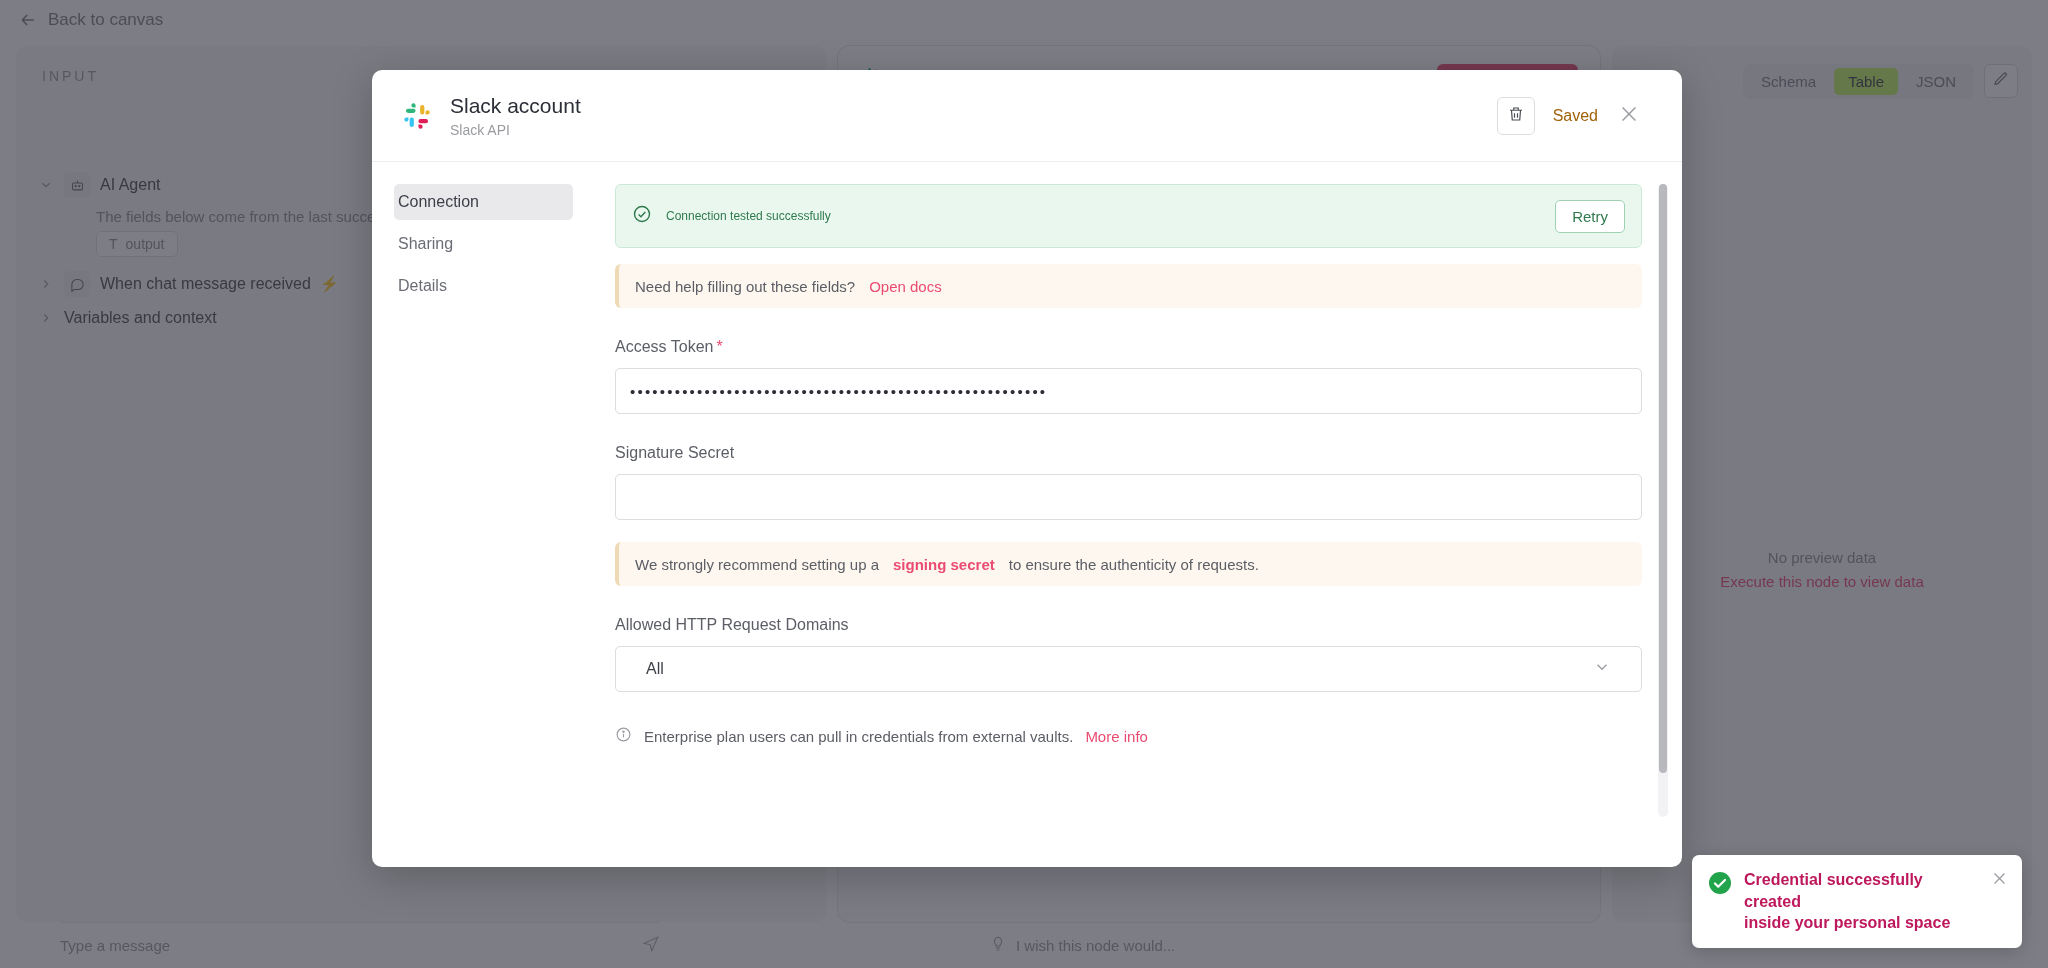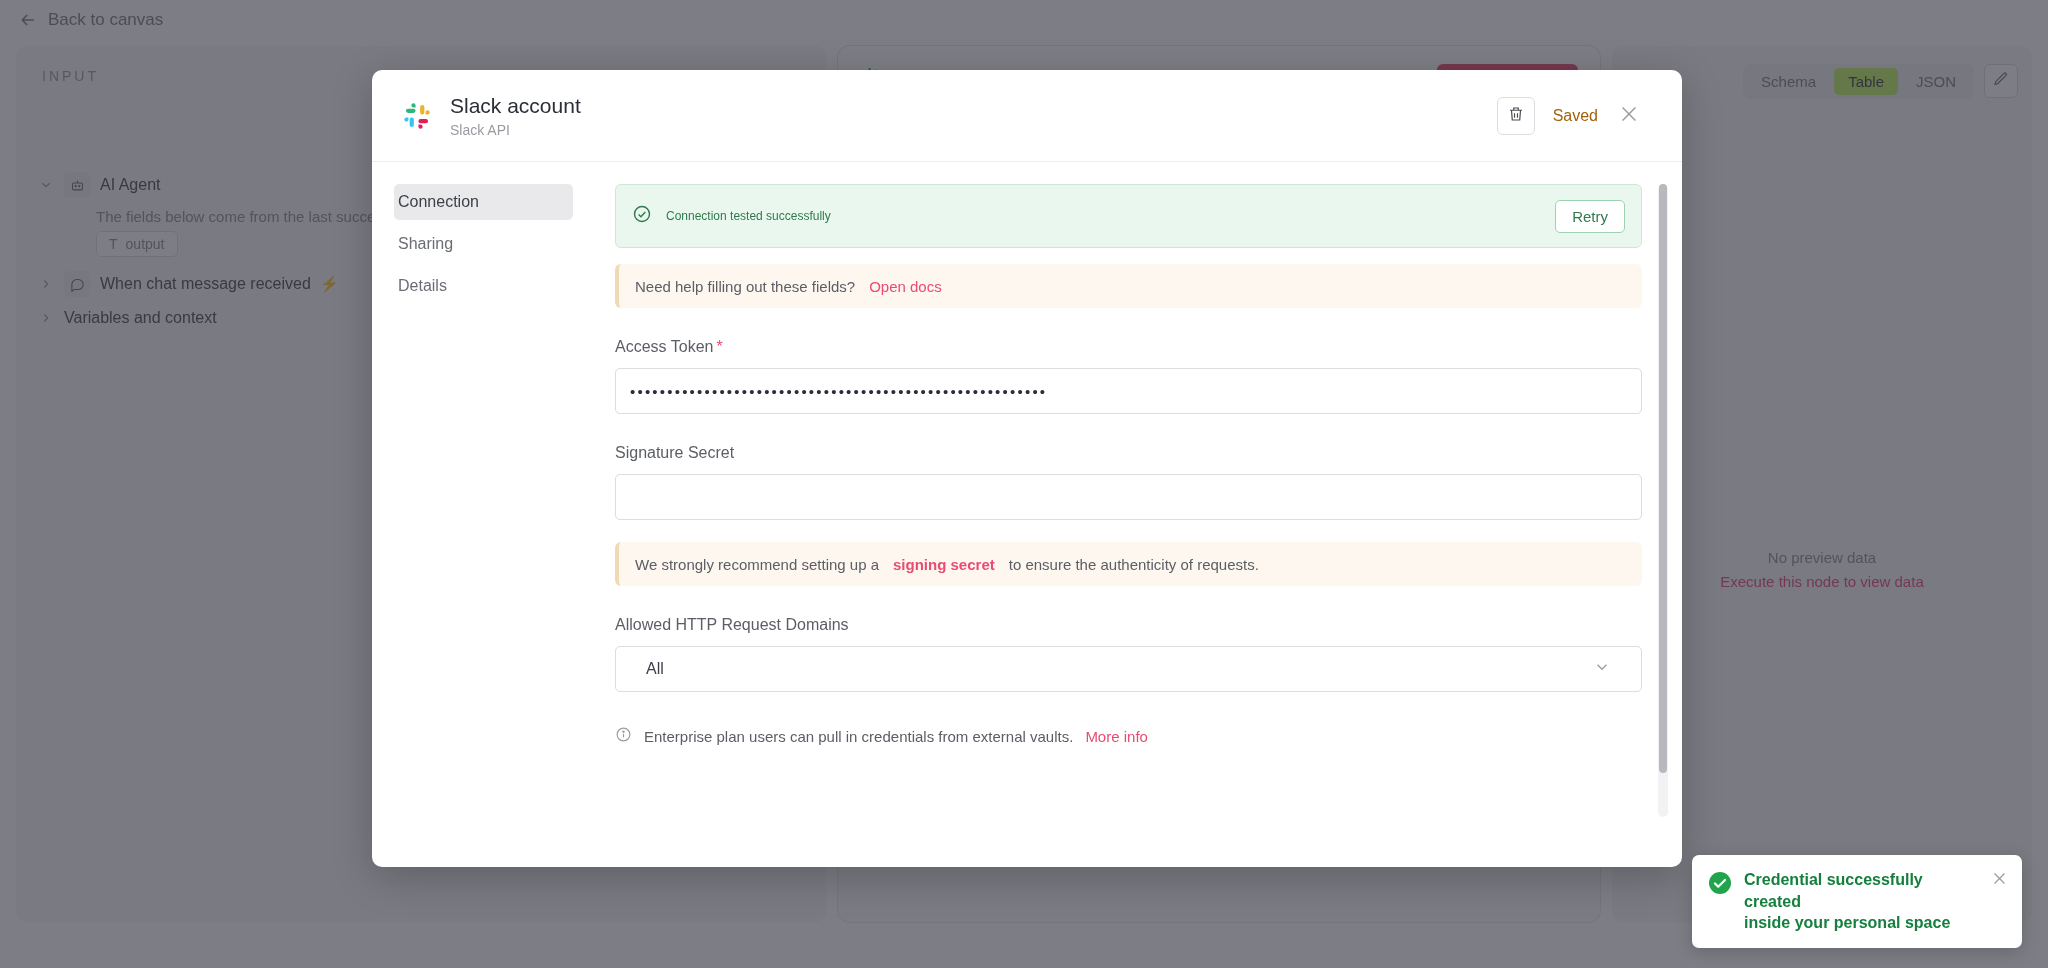--- a/index.html
+++ b/index.html
@@ -247,21 +247,21 @@
   #toast {
     position: absolute; right: 26px; bottom: 20px;
     width: 330px; min-height: 68px;
     background: #ffffff; border-radius: 7px;
     box-shadow: 0 4px 18px rgba(0,0,0,0.18);
     display: flex; align-items: flex-start; gap: 12px;
     padding: 14px 14px 14px 16px;
   }
   .toast-check { flex: none; margin-top: 2px; }
   .toast-text {
-    font-size: 16px; color: #15803d; font-weight: bold; line-height: 1.35;
+    font-size: 16px; color: #be185d; font-weight: bold; line-height: 1.35;
     flex: 1 1 auto;
   }
   .toast-close { color: #9a9ba1; flex: none; margin-top: 1px; }
 </style>
 </head>
 <body>
 
 <div id="app-background">
 
   <div class="bg-topbar">
@@ -372,20 +372,38 @@
         </span>
       </div>
       <div class="output-empty">
         <div>No preview data</div>
         <div class="accent">Execute this node to view data</div>
       </div>
     </div>
 
   </div>
 
+  <div class="bottom-bar">
+    <div class="chat-input-wrap">
+      <span class="chat-input-text">Type a message</span>
+      <span class="send-ico">
+        <svg viewBox="0 0 24 24" width="18" height="18" fill="none" stroke="currentColor" stroke-width="1.7">
+          <path d="M3 11l18-8-8 18-2-8z"></path>
+        </svg>
+      </span>
+    </div>
+    <div class="wish-wrap">
+      <span>
+        <svg viewBox="0 0 24 24" width="16" height="16" fill="none" stroke="currentColor" stroke-width="1.6">
+          <path d="M9 18h6M10 21h4M12 2a6 6 0 00-4 10c1 1 1 2 1 3h6c0-1 0-2 1-3a6 6 0 00-4-10z"></path>
+        </svg>
+      </span>
+      <span>I wish this node would...</span>
+    </div>
+  </div>
 
 </div>
 
 <div id="overlay"></div>
 
 <div id="credential-modal">
 
   <div class="modal-header">
     <span class="slack-logo">
       <svg viewBox="0 0 24 24" width="34" height="34">

